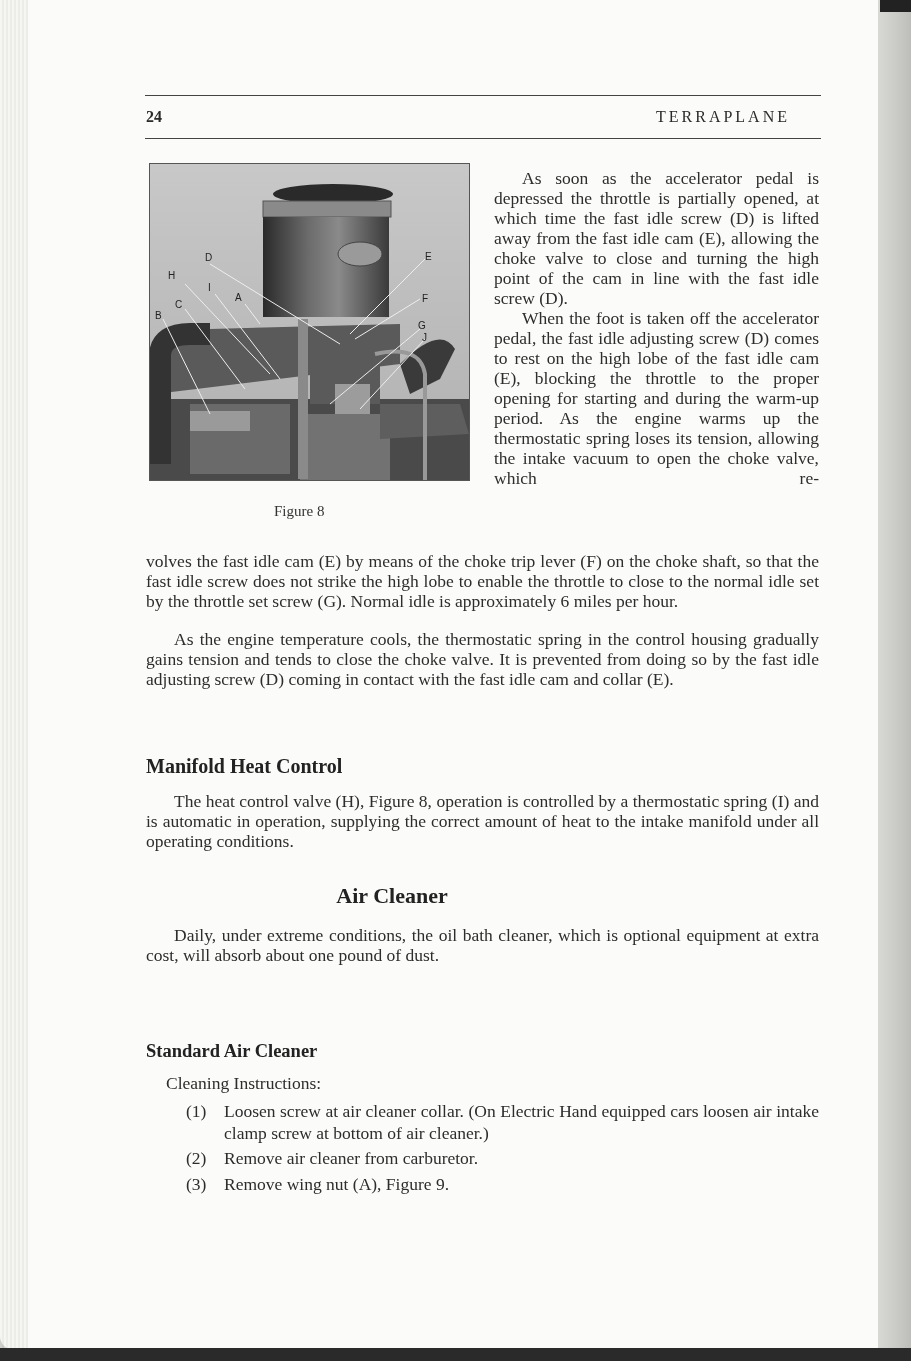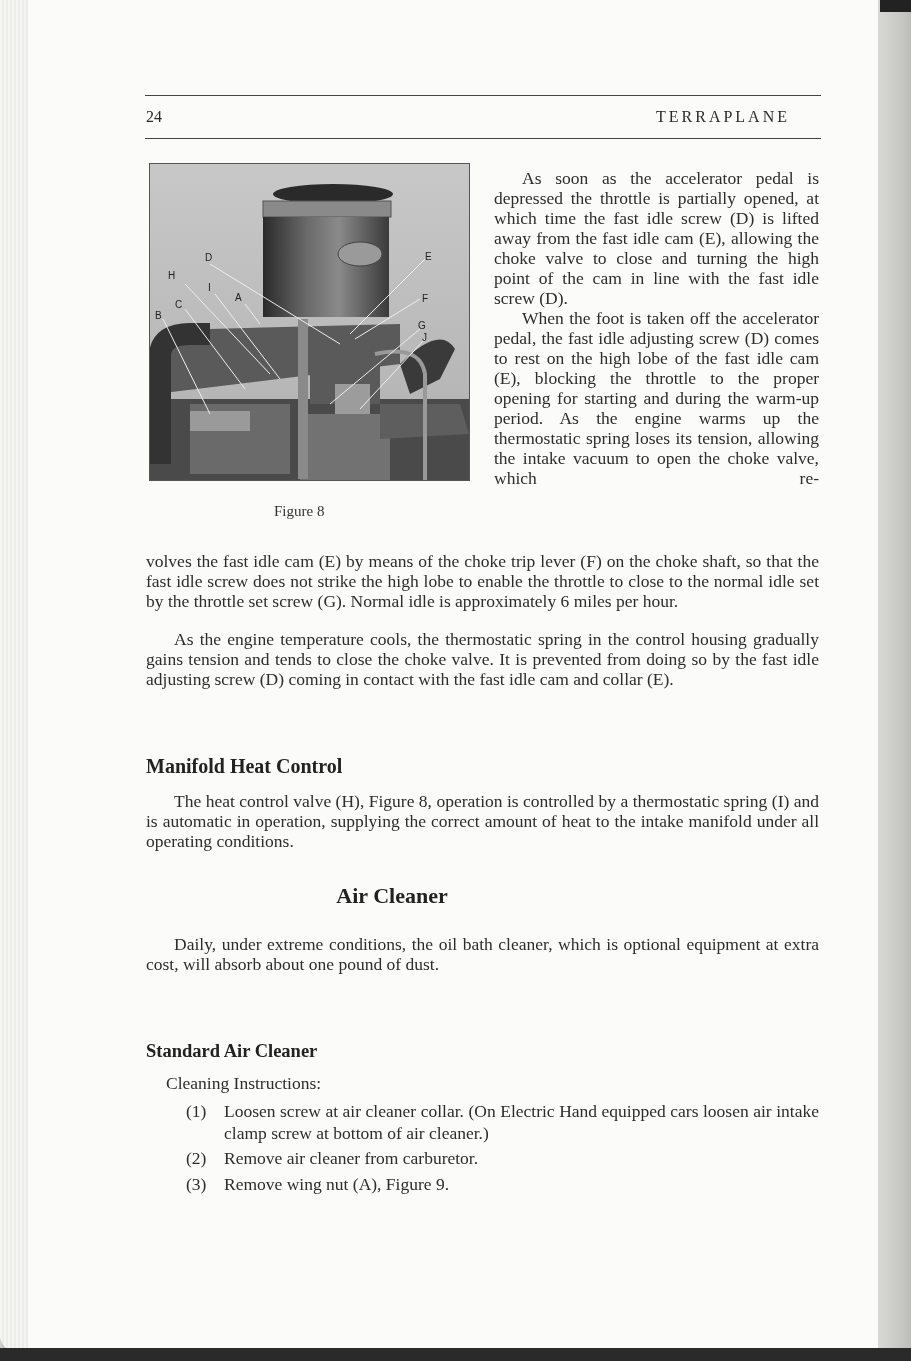--- a/index.html
+++ b/index.html
@@ -6,21 +6,21 @@
   body { width:911px; height:1361px; background:#3a3a3a; position:relative; overflow:hidden; font-family:"DejaVu Serif","Liberation Serif",serif; }
   .page { position:absolute; left:0; top:0; width:880px; height:1350px; background:#fbfbf9; border-radius:0 0 0 14px; }
   .page-edge { position:absolute; left:0; top:0; width:28px; height:1350px;
      background:repeating-linear-gradient(90deg,#f4f4f1 0px,#f4f4f1 2px,#dcdcd8 3px,#f4f4f1 4px); opacity:.8; }
   .right-shadow { position:absolute; left:878px; top:0; width:33px; height:1361px;
      background:linear-gradient(90deg,#d8d8d5 0%,#c9c9c6 60%,#bdbdba 100%); }
   .top-dark { position:absolute; left:880px; top:0; width:31px; height:12px; background:#222; }
   .bottom-dark { position:absolute; left:0; top:1348px; width:911px; height:13px; background:#2a2a2a; }
   .rule { position:absolute; left:145px; width:676px; height:1px; background:#444; }
   .hdr { position:absolute; top:108px; font-size:16px; color:#2a2a2a; font-family:"Liberation Serif",serif; }
-  .pnum { left:146px; }
+  .pnum { left:146px;font-weight:bold; }
   .runhead { right:90px; letter-spacing:3px; font-size:16px; }
   .figure { position:absolute; left:149px; top:163px; width:319px; height:316px; border:1px solid #555; background:#bdbdbd; overflow:hidden; }
   .caption { position:absolute; left:274px; top:503px; font-size:15px; color:#333; font-family:"Liberation Serif",serif; }
   .txt { position:absolute; color:#2d2d2d; font-family:"Liberation Serif",serif; font-size:17.5px; line-height:20px; text-align:justify; }
   .txt p { margin:0; text-indent:28px; }
   .txt p.noind { text-indent:0; }
   .side { left:494px; top:168px; width:325px; }
   .side p + p { margin-top:0; }
   .full { left:146px; width:673px; }
   h2 { margin:0; font-family:"Liberation Serif",serif; font-weight:bold; color:#222; }
@@ -123,21 +123,21 @@
     <p style="margin-top:18px">As the engine temperature cools, the thermostatic spring in the control housing gradually gains tension and tends to close the choke valve. It is prevented from doing so by the fast idle adjusting screw (D) coming in contact with the fast idle cam and collar (E).</p>
   </div>
 
   <h2 class="h-manifold">Manifold Heat Control</h2>
   <div class="txt full" style="top:791px">
     <p>The heat control valve (H), Figure 8, operation is controlled by a thermostatic spring (I) and is automatic in operation, supplying the correct amount of heat to the intake manifold under all operating conditions.</p>
   </div>
 
   <h2 class="h-air">Air Cleaner</h2>
   <div class="txt full" style="top:918px">
-    <p style="margin-top:16px">Daily, under extreme conditions, the oil bath cleaner, which is optional equipment at extra cost, will absorb about one pound of dust.</p>
+    <p style="margin-top:7px">Daily, under extreme conditions, the oil bath cleaner, which is optional equipment at extra cost, will absorb about one pound of dust.</p>
   </div>
 
   <h2 class="h-std">Standard Air Cleaner</h2>
   <div class="txt full" style="top:1073px">
     <p style="text-indent:20px">Cleaning Instructions:</p>
   </div>
   <div class="list" style="top:1101px">
     <div class="li">
       <span class="num">(1)</span>
       <span class="body">Loosen screw at air cleaner collar.  (On Electric Hand equipped cars loosen air intake clamp screw at bottom of air cleaner.)</span>

